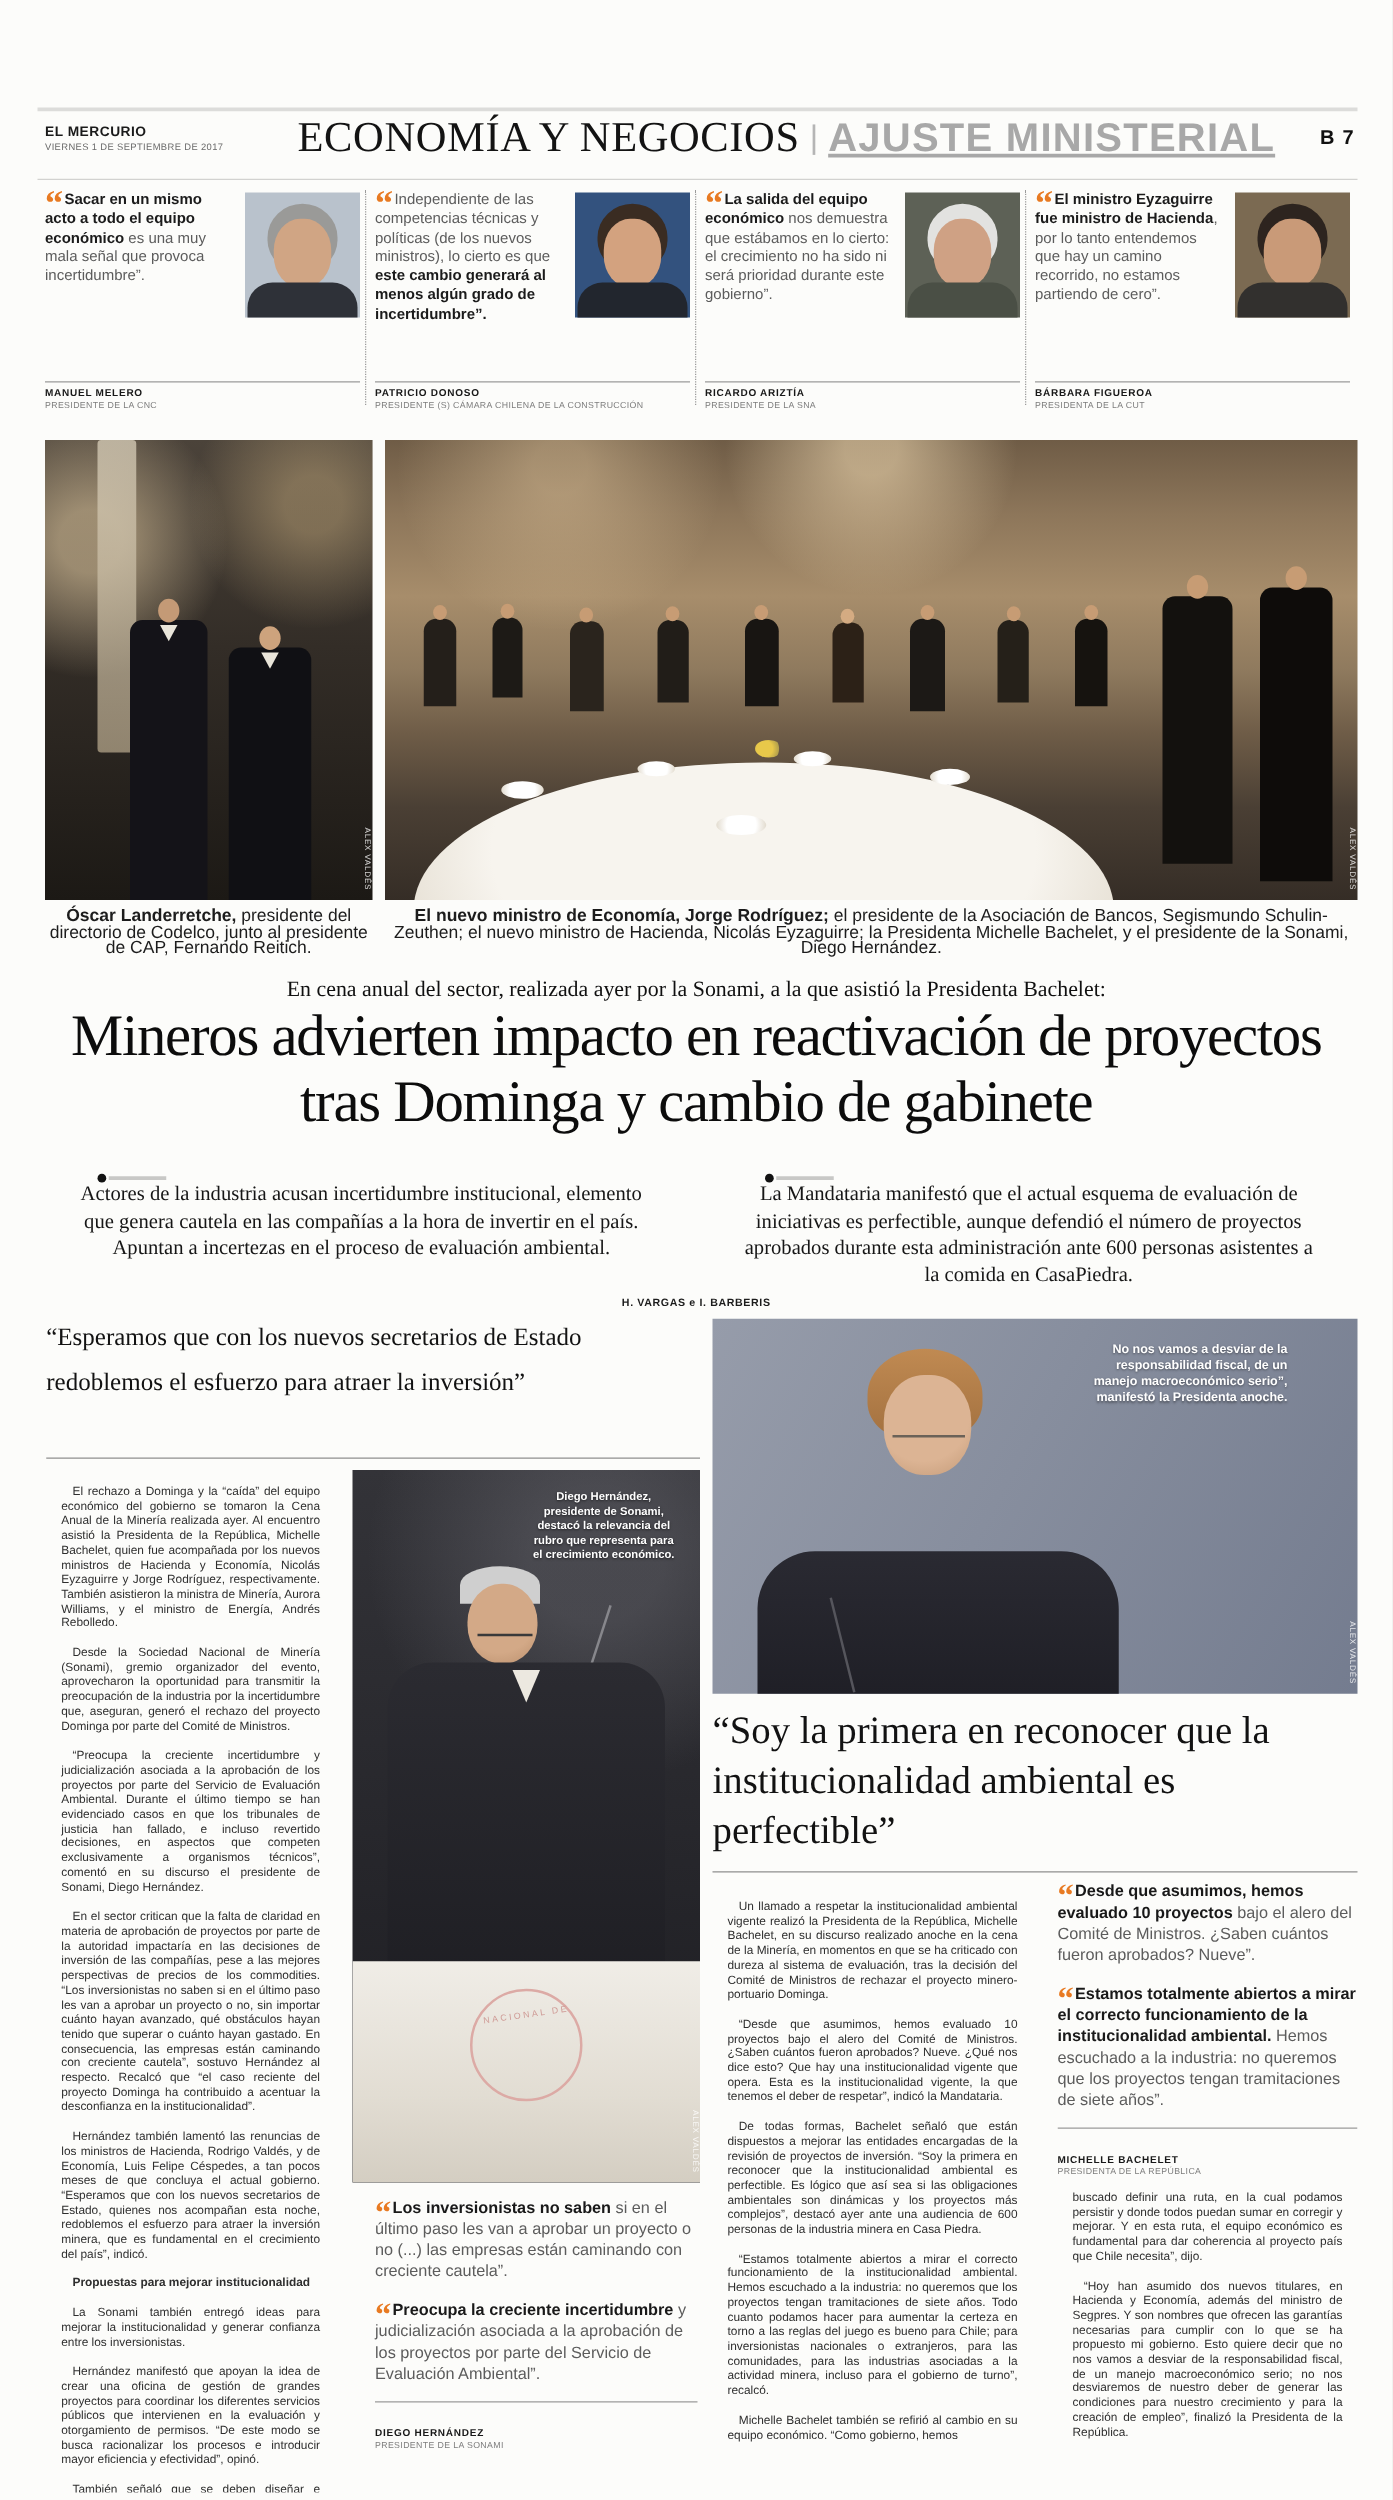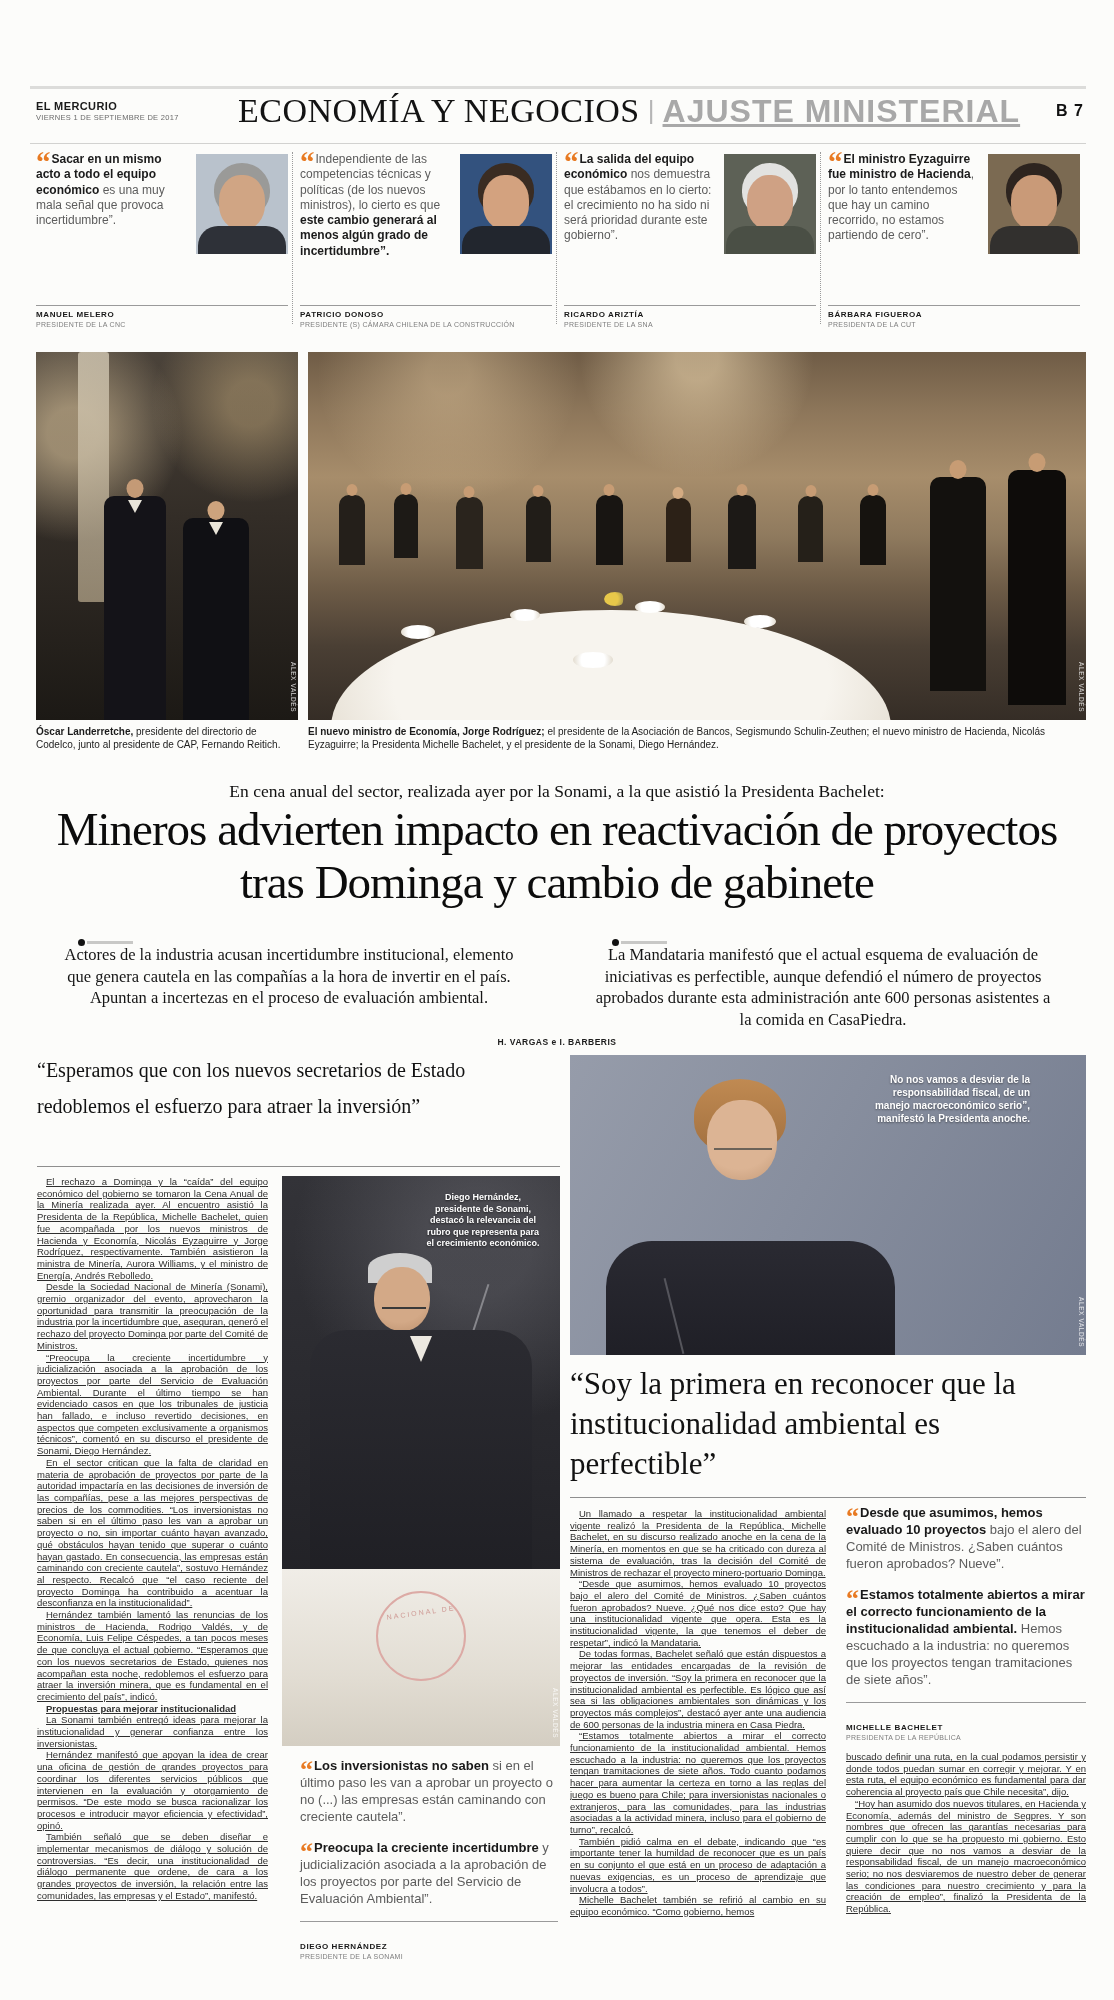--- a/index.html
+++ b/index.html
@@ -58,40 +58,40 @@
       radial-gradient(circle at 50% 2%,rgba(255,232,190,.5) 0 4%,rgba(255,232,190,0) 22%),
       radial-gradient(circle at 18% 6%,rgba(255,226,180,.35) 0 3%,rgba(255,226,180,0) 18%),
       linear-gradient(180deg,#6f5c46 0%,#8d765a 16%,#a78d6b 34%,#8f7a5e 50%,#6e5c47 64%,#4a3f34 80%,#352d26 100%);}
   .table{position:absolute;left:3%;bottom:-34%;width:72%;height:64%;border-radius:50%;
          background:radial-gradient(ellipse at 50% 30%,#f7f4ee 0 55%,#e3dccf 80%,#cfc6b6 100%);}
   .plate{position:absolute;border-radius:50%;background:radial-gradient(circle,#ffffff 55%,#ddd5c6 100%);}
   .flower{position:absolute;width:22px;height:14px;border-radius:50%;
           background:radial-gradient(circle at 35% 50%,#e8c84a 0 40%,#b4a14c 70%,transparent 75%);}
   .photo-credit{position:absolute;right:1px;bottom:8px;writing-mode:vertical-rl;
                 font-size:6.5px;letter-spacing:.6px;color:rgba(255,255,255,.8);}
-  .cap{font-size:10px;line-height:12.6px;color:#1c1c1c;}
+  .cap{font-size:14px;line-height:12.6px;color:#1c1c1c;text-align:center;}
   .cap-left{left:36px;top:726px;width:262px;}
   .cap-right{left:308px;top:726px;width:778px;}
 
   
   .kicker{left:0;width:100%;top:781px;text-align:center;font-size:17.5px;color:#101010;}
   .headline{left:34px;width:1046px;top:803px;text-align:center;font-size:47px;line-height:53px;
             letter-spacing:-1px;color:#0c0c0c;}
   .deck{width:462px;top:944px;font-size:16.5px;line-height:21.6px;text-align:center;color:#161616;}
   .deck-l{left:58px}.deck-r{left:592px}
   .deck-marker{position:absolute;top:-14px;left:20px;}
   .deck-dot{display:inline-block;width:7px;height:7px;border-radius:50%;background:#121212;}
   .deck-dash{display:inline-block;width:46px;height:3px;background:#c8c8c6;vertical-align:2px;margin-left:2px;}
   .byline{left:0;width:100%;top:1037px;text-align:center;font-size:8.5px;font-weight:bold;
           letter-spacing:.5px;color:#1c1c1c;}
 
   
   .art-head{font-size:20px;line-height:36px;color:#121212;}
   .rule{height:1px;background:#8e8e8e;}
-  .body p{margin:0;font-size:9.5px;line-height:11.7px;text-align:justify;color:#2e2e2e;text-indent:9px;text-decoration:underline;}
+  .body p{margin:12px;font-size:9.5px;line-height:11.7px;text-align:justify;color:#2e2e2e;text-indent:9px;}
   .body p.noind{text-indent:0;}
   .pq{margin:0 0 14px;font-size:13px;line-height:17px;color:#5c5c5c;}
   .pq strong{color:#191919;}
   .pq .qmark{font-size:26px;vertical-align:-8px;}
   .pq-attr{border-top:1px solid #9a9a9a;padding-top:20px;margin-top:4px;}
   .subhead{font-size:13.5px;line-height:16px;font-weight:bold;color:#3a3a3a;margin:9px 0 5px;text-indent:0;text-align:left;}
 
   
   .al-head{left:37px;top:1052px;width:452px;}
   .al-rule{left:37px;top:1166px;width:523px;}
@@ -310,21 +310,20 @@
   </div>
 
   <h2 class="abs serif ar-head" style="margin:0;font-weight:normal">“Soy la primera en reconocer que la institucionalidad ambiental es perfectible”</h2>
   <div class="abs rule ar-rule"></div>
 
   <div class="abs body ar-col1">
     <p>Un llamado a respetar la institucionalidad ambiental vigente realizó la Presidenta de la República, Michelle Bachelet, en su discurso realizado anoche en la cena de la Minería, en momentos en que se ha criticado con dureza al sistema de evaluación, tras la decisión del Comité de Ministros de rechazar el proyecto minero-portuario Dominga.</p>
     <p>“Desde que asumimos, hemos evaluado 10 proyectos bajo el alero del Comité de Ministros. ¿Saben cuántos fueron aprobados? Nueve. ¿Qué nos dice esto? Que hay una institucionalidad vigente que opera. Esta es la institucionalidad vigente, la que tenemos el deber de respetar”, indicó la Mandataria.</p>
     <p>De todas formas, Bachelet señaló que están dispuestos a mejorar las entidades encargadas de la revisión de proyectos de inversión. “Soy la primera en reconocer que la institucionalidad ambiental es perfectible. Es lógico que así sea si las obligaciones ambientales son dinámicas y los proyectos más complejos”, destacó ayer ante una audiencia de 600 personas de la industria minera en Casa Piedra.</p>
     <p>“Estamos totalmente abiertos a mirar el correcto funcionamiento de la institucionalidad ambiental. Hemos escuchado a la industria: no queremos que los proyectos tengan tramitaciones de siete años. Todo cuanto podamos hacer para aumentar la certeza en torno a las reglas del juego es bueno para Chile; para inversionistas nacionales o extranjeros, para las comunidades, para las industrias asociadas a la actividad minera, incluso para el gobierno de turno”, recalcó.</p>
-    <p>También pidió calma en el debate, indicando que “es importante tener la humildad de reconocer que es un país en su conjunto el que está en un proceso de adaptación a nuevas exigencias, es un proceso de aprendizaje que involucra a todos”.</p>
     <p>Michelle Bachelet también se refirió al cambio en su equipo económico. “Como gobierno, hemos</p>
   </div>
 
   <div class="abs ar-col2">
     <p class="pq"><span class="qmark"></span><strong>Desde que asumimos, hemos evaluado 10 proyectos</strong><span> bajo el alero del Comité de Ministros. ¿Saben cuántos fueron aprobados? Nueve”.</span></p>
     <p class="pq"><span class="qmark"></span><strong>Estamos totalmente abiertos a mirar el correcto funcionamiento de la institucionalidad ambiental.</strong><span> Hemos escuchado a la industria: no queremos que los proyectos tengan tramitaciones de siete años”.</span></p>
     <div class="pq-attr">
       <div class="attr-name">MICHELLE BACHELET</div>
       <div class="attr-role">PRESIDENTA DE LA REPÚBLICA</div>
     </div>

